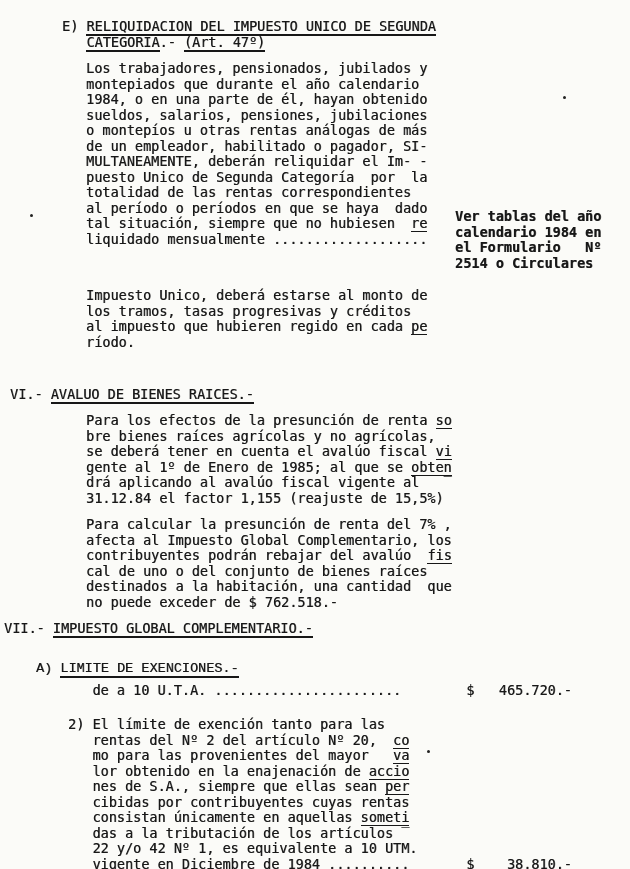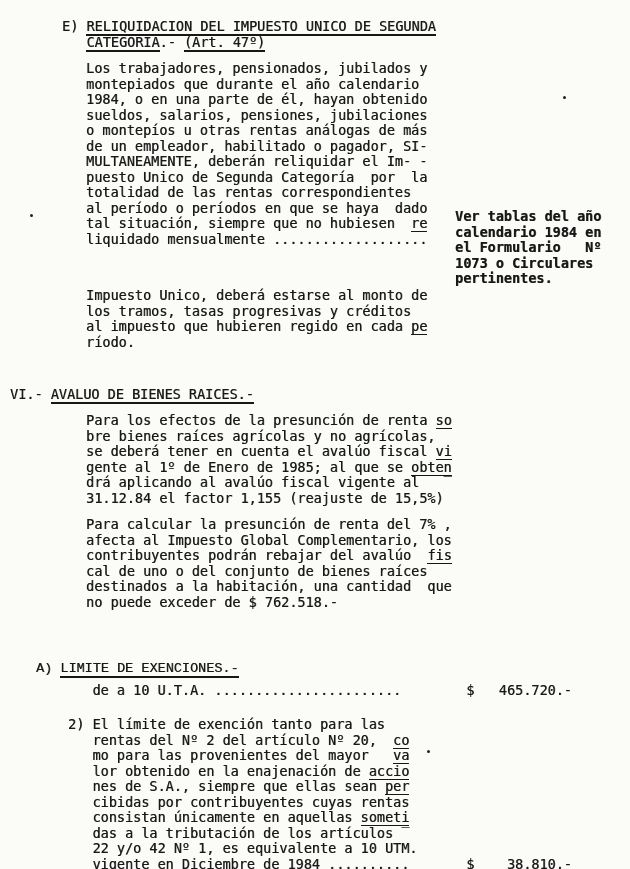--- a/index.html
+++ b/index.html
@@ -29,30 +29,31 @@
 </style>
 </head>
 <body>
 
 <div class="page">
 
   <div class="blk hd" style="left:62px; top:19px;"><div class="ln">E) <span class="ul">RELIQUIDACION DEL IMPUESTO UNICO DE SEGUNDA</span></div><div class="ln">   <span class="ul">CATEGORIA</span>.- <span class="ul">(Art. 47º)</span></div></div>
 
   <div class="blk" style="left:86px; top:61px;"><div class="ln">Los trabajadores, pensionados, jubilados y</div><div class="ln">montepiados que durante el año calendario</div><div class="ln">1984, o en una parte de él, hayan obtenido</div><div class="ln">sueldos, salarios, pensiones, jubilaciones</div><div class="ln">o montepíos u otras rentas análogas de más</div><div class="ln">de un empleador, habilitado o pagador, SI-</div><div class="ln">MULTANEAMENTE, deberán reliquidar el Im- -</div><div class="ln">puesto Unico de Segunda Categoría  por  la</div><div class="ln">totalidad de las rentas correspondientes</div><div class="ln">al período o períodos en que se haya  dado</div><div class="ln">tal situación, siempre que no hubiesen  <span class="ul">re</span></div><div class="ln">liquidado mensualmente ...................</div></div>
 
-  <div class="blk" style="left:455px; top:209px;font-weight:bold;"><div class="ln">Ver tablas del año</div><div class="ln">calendario 1984 en</div><div class="ln">el Formulario   Nº</div><div class="ln">1073 o Circulares</div><div class="ln">pertinentes.</div></div>
+  <div class="blk" style="left:455px; top:209px;font-weight:bold;"><div class="ln">Ver tablas del año</div><div class="ln">calendario 1984 en</div><div class="ln">el Formulario   Nº</div><div class="ln">2514 o Circulares</div></div>
 
   <div class="blk" style="left:86px; top:288px;"><div class="ln">Impuesto Unico, deberá estarse al monto de</div><div class="ln">los tramos, tasas progresivas y créditos</div><div class="ln">al impuesto que hubieren regido en cada <span class="ul">pe</span></div><div class="ln">ríodo.</div></div>
 
   <div class="blk hd" style="left:10px; top:387px;"><div class="ln">VI.- <span class="ul">AVALUO DE BIENES RAICES.-</span></div></div>
 
   <div class="blk" style="left:86px; top:413px;"><div class="ln">Para los efectos de la presunción de renta <span class="ul">so</span></div><div class="ln">bre bienes raíces agrícolas y no agrícolas,</div><div class="ln">se deberá tener en cuenta el avalúo fiscal <span class="ul">vi</span></div><div class="ln">gente al 1º de Enero de 1985; al que se <span class="ul">obten</span></div><div class="ln">drá aplicando al avalúo fiscal vigente al   ‾</div><div class="ln">31.12.84 el factor 1,155 (reajuste de 15,5%)</div></div>
 
   <div class="blk" style="left:86px; top:517px;"><div class="ln">Para calcular la presunción de renta del 7% ,</div><div class="ln">afecta al Impuesto Global Complementario, los</div><div class="ln">contribuyentes podrán rebajar del avalúo  <span class="ul">fis</span></div><div class="ln">cal de uno o del conjunto de bienes raíces</div><div class="ln">destinados a la habitación, una cantidad  que</div><div class="ln">no puede exceder de $ 762.518.-</div></div>
 
+  <div class="blk hd" style="left:4px; top:621px;"><div class="ln">VII.- <span class="ul">IMPUESTO GLOBAL COMPLEMENTARIO.-</span></div></div>
 
   <div class="blk hd" style="left:36px; top:661px;font-family:Liberation Mono, monospace;"><div class="ln">A) <span class="ul">LIMITE DE EXENCIONES.-</span></div></div>
 
   <div class="blk" style="left:68px; top:683px;"><div class="ln">   de a 10 U.T.A. .......................        $   465.720.-</div></div>
 
   <div class="blk" style="left:68px; top:717px;"><div class="ln">2) El límite de exención tanto para las</div><div class="ln">   rentas del Nº 2 del artículo Nº 20,  <span class="ul">co</span></div><div class="ln">   mo para las provenientes del mayor   <span class="ul">va</span></div><div class="ln">   lor obtenido en la enajenación de <span class="ul">accio</span></div><div class="ln">   nes de S.A., siempre que ellas sean <span class="ul">per</span></div><div class="ln">   cibidas por contribuyentes cuyas rentas</div><div class="ln">   consistan únicamente en aquellas <span class="ul">someti</span></div><div class="ln">   das a la tributación de los artículos ‾</div><div class="ln">   22 y/o 42 Nº 1, es equivalente a 10 UTM.</div><div class="ln">   vigente en Diciembre de 1984 ..........       $    38.810.-</div></div>
 
   <div class="speck" id="sp1"></div>
   <div class="speck" id="sp2"></div>
   <div class="speck" id="sp3"></div>

